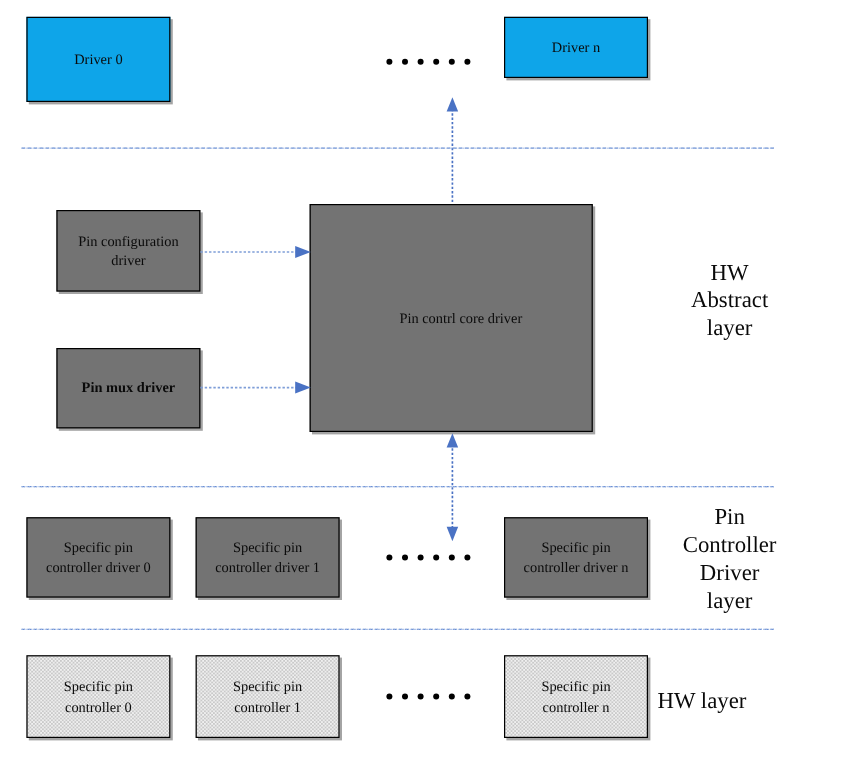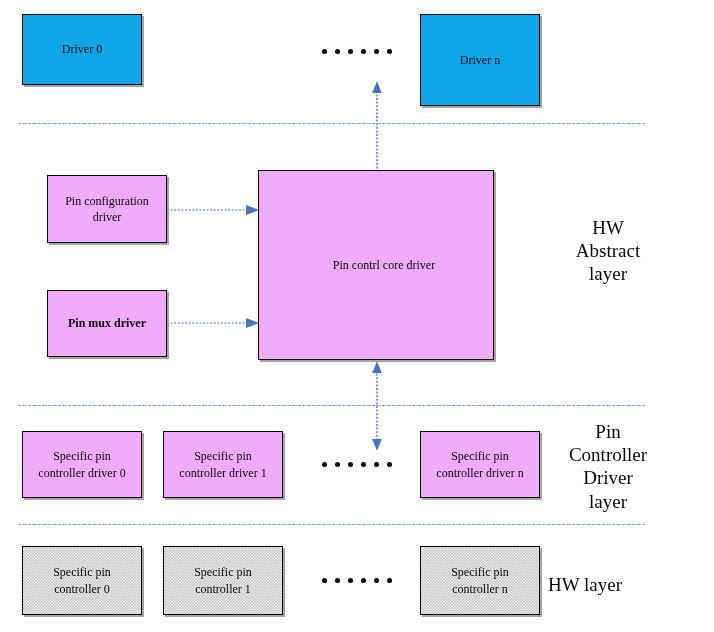--- a/index.html
+++ b/index.html
@@ -28,21 +28,21 @@
     text-align: center;
     font-size: 12px;
     line-height: 1.35;
     color: #0a0a0a;
     box-shadow: 2px 2px 0 rgba(90,90,90,0.55);
   }
   .box-green {
     background: #0ea5e9;
   }
   .box-cyan {
-    background: #f0abfc;
+    background: #737373;
   }
   .box-gray {
     background-color: #c9c9c9;
     background-image:
       linear-gradient(45deg, rgba(255,255,255,0.75) 25%, transparent 25%, transparent 75%, rgba(255,255,255,0.75) 75%),
       linear-gradient(45deg, rgba(255,255,255,0.75) 25%, transparent 25%, transparent 75%, rgba(255,255,255,0.75) 75%);
     background-size: 3px 3px;
     background-position: 0 0, 1.5px 1.5px;
   }
   .box-inner {
@@ -100,21 +100,21 @@
 
   <div class="ellipsis" style="left:322px; top:49px;">
     <span></span>
     <span></span>
     <span></span>
     <span></span>
     <span></span>
     <span></span>
   </div>
 
-  <div class="box box-green" style="left:420px; top:14px; width:120px; height:92px;">
+  <div class="box box-green" style="left:420px; top:14px; width:120px; height:51px;">
     <span class="box-inner">Driver n</span>
   </div>
 
 
   <svg class="arrow-svg" style="left:370px; top:80px;" width="14" height="92">
     <line x1="7" y1="92" x2="7" y2="12" stroke="#4a72c4" stroke-width="1.4" stroke-dasharray="2 1.6"></line>
     <polygon points="7,1 2.2,13 11.8,13" fill="#4a72c4"></polygon>
   </svg>
 
   <div class="divider" style="left:18px; top:123px; width:627px;"></div>

